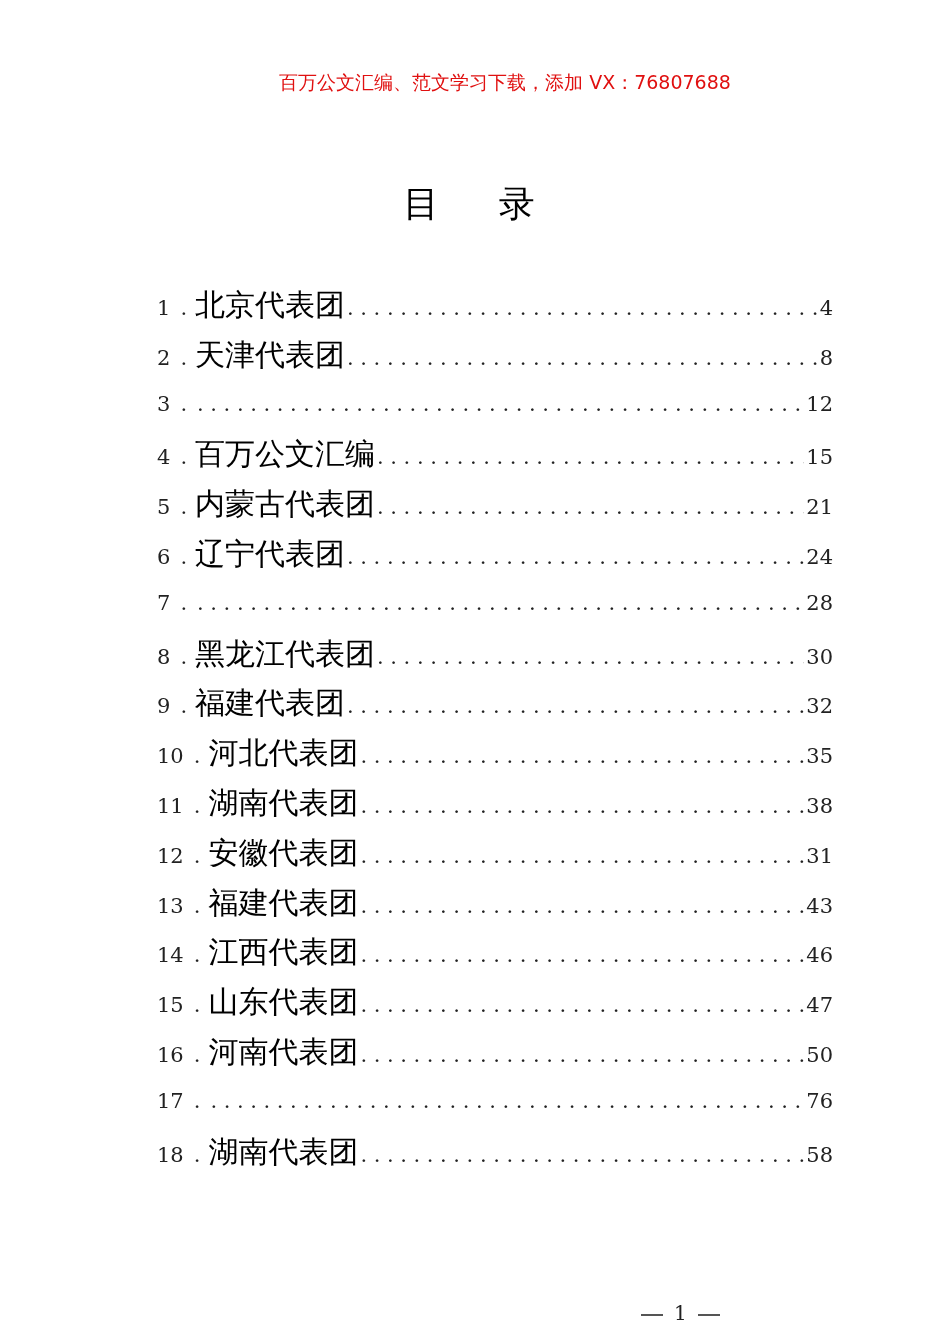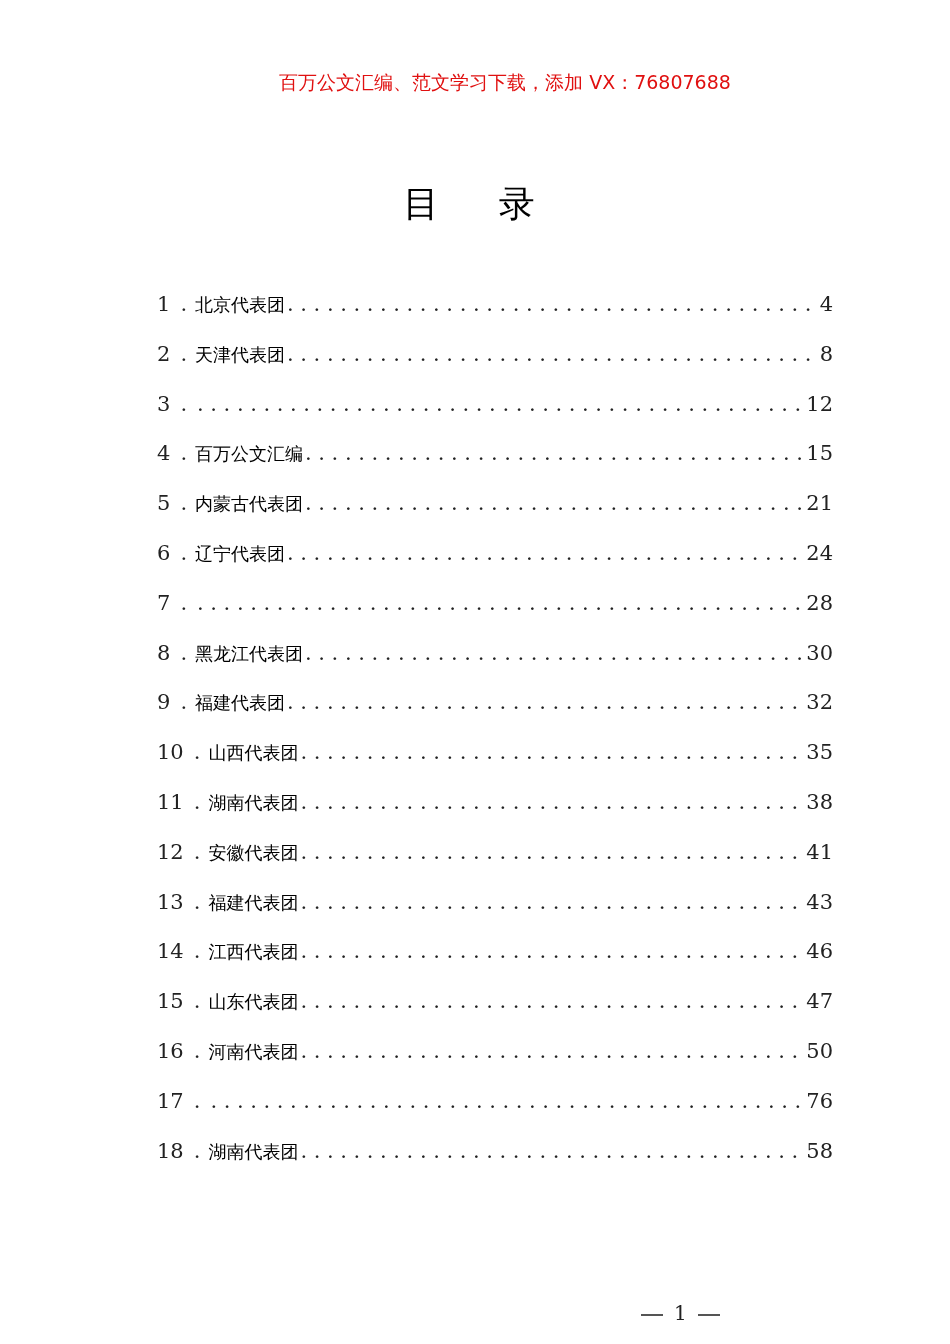--- a/index.html
+++ b/index.html
@@ -57,21 +57,21 @@
     white-space: nowrap;
   }
   .toc-sep {
     font-family: "DejaVu Serif", serif;
     font-size: 21px;
     padding: 0 8px 0 10px;
     color: #222;
   }
   .toc-label {
     font-family: "DejaVu Sans", sans-serif;
-    font-size: 18px;
+    font-size: 30px;
     white-space: nowrap;
     color: #000;
     text-decoration: none;
   }
   .toc-leader {
     flex: 1;
     overflow: hidden;
     white-space: nowrap;
     font-family: "DejaVu Serif", serif;
     font-size: 21px;
@@ -181,39 +181,39 @@
     <span class="toc-num">9</span>
     <span class="toc-sep">.</span>
     <span class="toc-label">福建代表团</span>
     <span class="toc-leader"></span>
     <span class="toc-page">32</span>
   </div>
 
   <div class="toc-row">
     <span class="toc-num">10</span>
     <span class="toc-sep">.</span>
-    <span class="toc-label">山西代表团</span>
+    <span class="toc-label">河北代表团</span>
     <span class="toc-leader"></span>
     <span class="toc-page">35</span>
   </div>
 
   <div class="toc-row">
     <span class="toc-num">11</span>
     <span class="toc-sep">.</span>
     <span class="toc-label">湖南代表团</span>
     <span class="toc-leader"></span>
     <span class="toc-page">38</span>
   </div>
 
   <div class="toc-row">
     <span class="toc-num">12</span>
     <span class="toc-sep">.</span>
     <span class="toc-label">安徽代表团</span>
     <span class="toc-leader"></span>
-    <span class="toc-page">41</span>
+    <span class="toc-page">31</span>
   </div>
 
   <div class="toc-row">
     <span class="toc-num">13</span>
     <span class="toc-sep">.</span>
     <span class="toc-label">福建代表团</span>
     <span class="toc-leader"></span>
     <span class="toc-page">43</span>
   </div>
 

